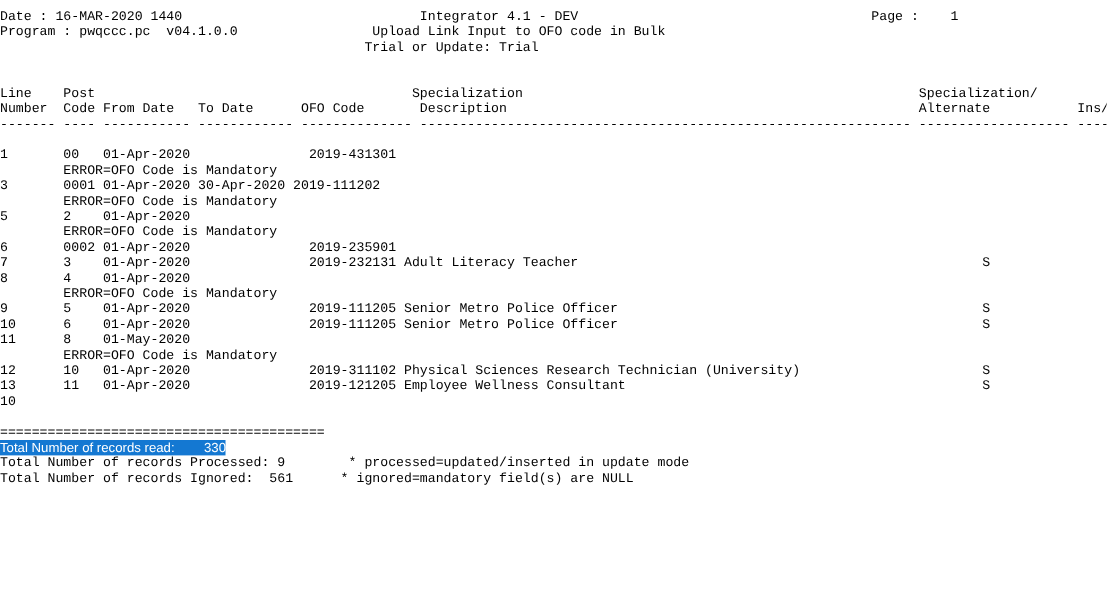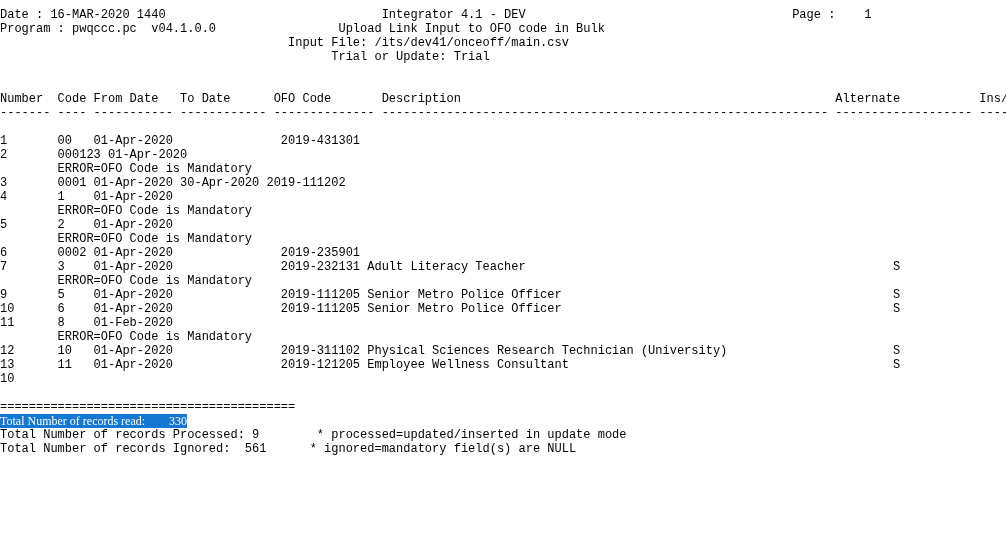--- a/index.html
+++ b/index.html
@@ -38,62 +38,61 @@
   .spacer-1 { height: 14px; }
   .spacer-2 { height: 28px; }
   .highlight {
     background: #1478d2;
     color: #ffffff;
     display: inline-block;
   }
   .hl-row {
     margin: 0;
     padding: 0;
-    font-family: Liberation Serif, serif;
+    font-family: Liberation Sans, sans-serif;
     font-size: 12px;
     line-height: 14px;
     white-space: pre;
   }
 </style>
 </head>
 <body>
 
 <div class="report">
 
   <div>
     <pre class="line indent-left">Date : 16-MAR-2020 1440                              Integrator 4.1 - DEV                                     Page :    1</pre>
     <pre class="line indent-left">Program : pwqccc.pc  v04.1.0.0                 Upload Link Input to OFO code in Bulk</pre>
-    <pre class="line indent-left">                                        Input File: /its/dev41/onceoff/main.csv</pre>
     <pre class="line indent-left">                                              Trial or Update: Trial</pre>
   </div>
 
   <div class="spacer-2"></div>
 
   <div>
+    <pre class="line indent-left">Line    Post                                        Specialization                                                  Specialization/</pre>
     <pre class="line indent-left">Number  Code From Date   To Date      OFO Code       Description                                                    Alternate           Ins/Upd</pre>
     <pre class="line indent-left">------- ---- ----------- ------------ -------------- -------------------------------------------------------------- ------------------- -------</pre>
   </div>
 
   <div class="spacer-1"></div>
 
   <div>
     <pre class="line indent-left">1       00   01-Apr-2020               2019-431301                                                                                            Update</pre>
-    <pre class="line indent-left">2       000123 01-Apr-2020</pre>
     <pre class="line indent-left">        ERROR=OFO Code is Mandatory</pre>
     <pre class="line indent-left">3       0001 01-Apr-2020 30-Apr-2020 2019-111202                                                                                            Update</pre>
-    <pre class="line indent-left">4       1    01-Apr-2020</pre>
     <pre class="line indent-left">        ERROR=OFO Code is Mandatory</pre>
     <pre class="line indent-left">5       2    01-Apr-2020</pre>
     <pre class="line indent-left">        ERROR=OFO Code is Mandatory</pre>
     <pre class="line indent-left">6       0002 01-Apr-2020               2019-235901                                                                                            Update</pre>
     <pre class="line indent-left">7       3    01-Apr-2020               2019-232131 Adult Literacy Teacher                                                   S                 Update</pre>
+    <pre class="line indent-left">8       4    01-Apr-2020</pre>
     <pre class="line indent-left">        ERROR=OFO Code is Mandatory</pre>
     <pre class="line indent-left">9       5    01-Apr-2020               2019-111205 Senior Metro Police Officer                                              S                 Update</pre>
     <pre class="line indent-left">10      6    01-Apr-2020               2019-111205 Senior Metro Police Officer                                              S                 Update</pre>
-    <pre class="line indent-left">11      8    01-Feb-2020</pre>
+    <pre class="line indent-left">11      8    01-May-2020</pre>
     <pre class="line indent-left">        ERROR=OFO Code is Mandatory</pre>
     <pre class="line indent-left">12      10   01-Apr-2020               2019-311102 Physical Sciences Research Technician (University)                       S                 Update</pre>
     <pre class="line indent-left">13      11   01-Apr-2020               2019-121205 Employee Wellness Consultant                                             S                 Update</pre>
     <pre class="line indent-left">10</pre>
   </div>
 
   <div class="spacer-1"></div>
 
   <div>
     <pre class="line indent-left">=========================================</pre>

